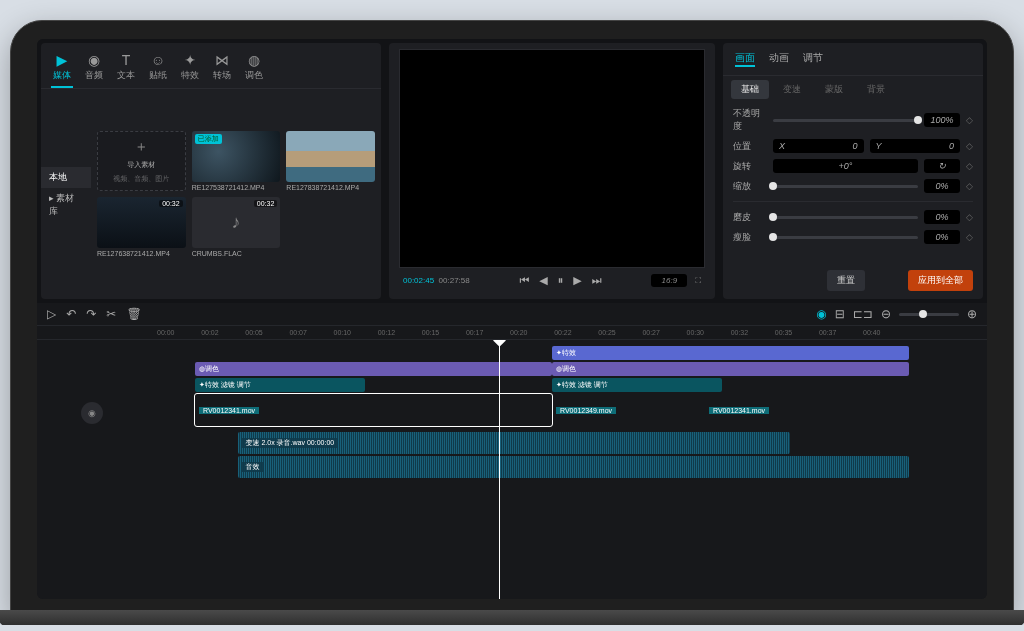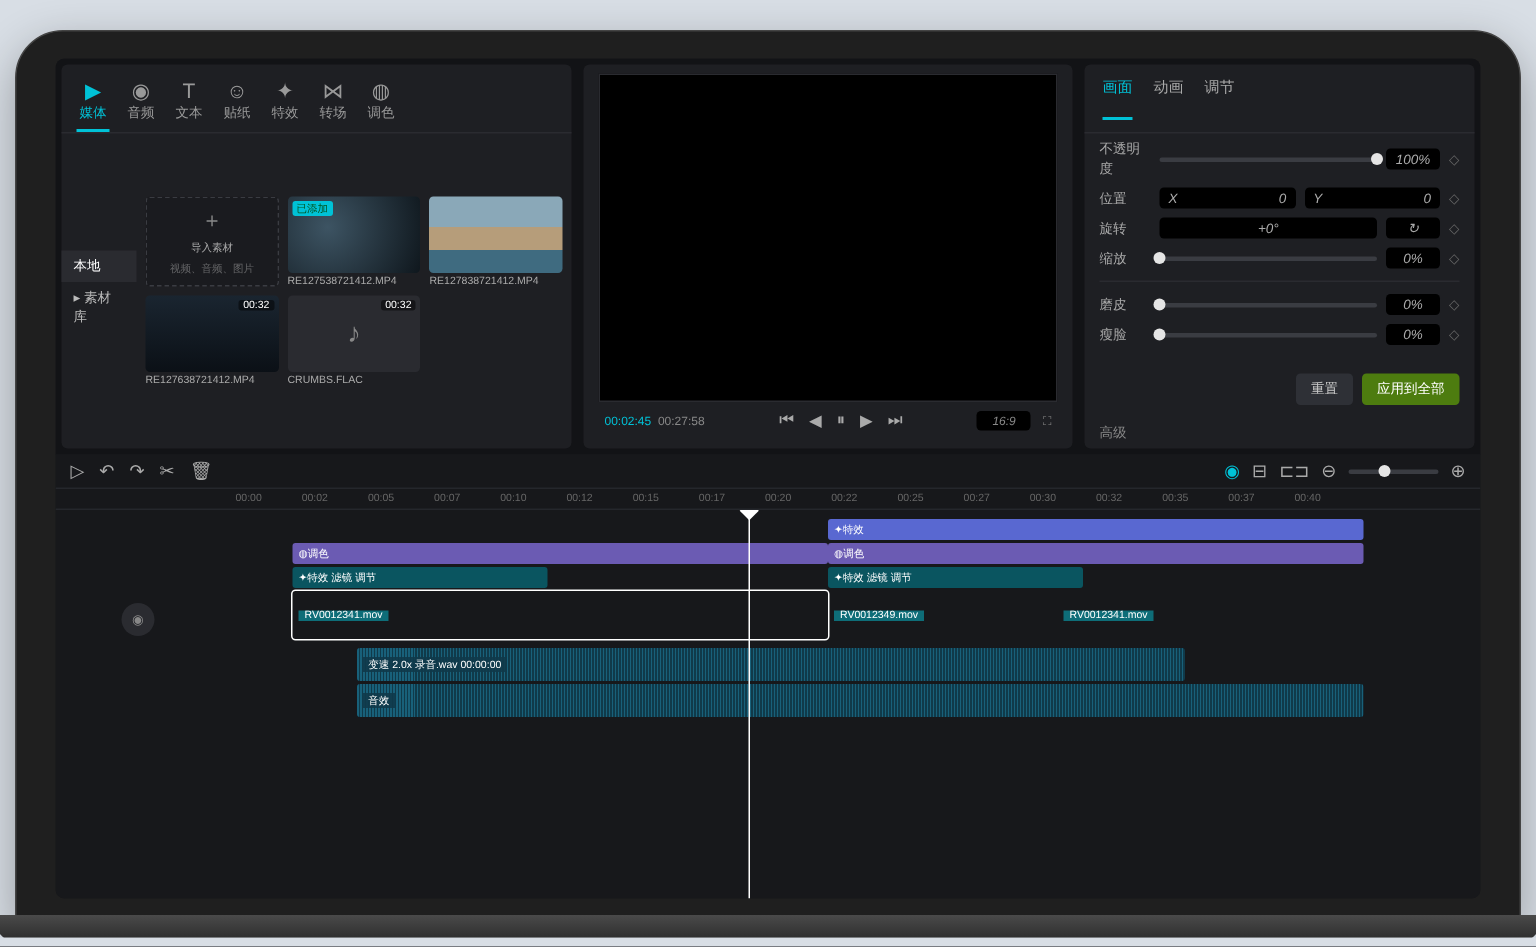--- a/index.html
+++ b/index.html
@@ -48,36 +48,36 @@
   .dark2 { background:linear-gradient(#1a2530,#0b1016); }
 
   .player-body { flex:1; padding:6px 10px; display:flex; flex-direction:column; }
   .player-title { font-size:10px; color:#bbb; margin-bottom:4px; }
   .viewport { flex:1; background:#000; border:1px solid #2a2b30; }
   .timebar { display:flex; align-items:center; justify-content:space-between; padding:6px 4px; font-size:8px; color:#888; }
   .transport { display:flex; gap:10px; color:#aaa; }
   .transport span { cursor:pointer; font-size:11px; }
 
   .props-tabs { display:flex; gap:14px; padding:8px 12px; font-size:10px; color:#aaa; border-bottom:1px solid #2a2b30; }
-  .props-tabs .act { color:#00c2d7; border-bottom:2px solid #00c2d7; padding-bottom:13px; }
+  .props-tabs .act { color:#00c2d7; border-bottom:2px solid #00c2d7; padding-bottom:0; }
   .props-sub { display:flex; padding:4px 8px; gap:4px; font-size:9px; color:#888; }
   .props-sub .chip { background:#34373d; color:#eee; padding:3px 10px; border-radius:3px; }
   .props-sub .chip.off { background:transparent; color:#666; }
   .props-list { padding:4px 10px; font-size:9px; color:#aaa; display:flex; flex-direction:column; gap:6px; }
   .prow { display:flex; align-items:center; gap:6px; }
   .prow .pl { width:34px; flex-shrink:0; }
   .slider { flex:1; height:3px; background:#3a3c42; border-radius:2px; position:relative; }
   .slider .knob { position:absolute; width:8px; height:8px; background:#e5e5e5; border-radius:50%; top:-3px; left:calc(var(--pct,100%) - 4px); }
   .valbox { background:#000000; padding:2px 6px; border-radius:3px; min-width:36px; text-align:center;font-style:italic; }
   .kf { color:#666; cursor:pointer; }
   .xy { display:flex; gap:6px; flex:1; }
   .xy .valbox { flex:1; display:flex; justify-content:space-between; }
   .props-foot { margin-top:auto; display:flex; justify-content:flex-end; gap:6px; padding:8px 10px; font-size:9px; }
-  .btn-sm { background:#2e3036; color:#ccc; padding:4px 10px; border-radius:3px; cursor:pointer; }
-  .btn-sm.pri { background:#4d7c0f; color:#fff; }
+  .btn-sm { background:#2e3036; color:#ccc; padding:4px 10px; border-radius:3px; cursor:pointer;margin-left:37px; }
+  .btn-sm.pri { background:#c2410c; color:#fff; }
 
   
   .timeline { flex:1; background:#17181b; display:flex; flex-direction:column; font-size:9px; color:#999; }
   .tl-tools { display:flex; align-items:center; padding:4px 10px; gap:10px; border-bottom:1px solid #25272c; }
   .tl-tools .tool { color:#aaa; cursor:pointer; font-size:12px; }
   .tl-right { margin-left:auto; display:flex; gap:8px; align-items:center; }
   .tl-ruler { display:flex; padding:2px 80px 2px 120px; gap:0; font-size:7px; color:#666; border-bottom:1px solid #25272c; position:relative; height:14px; align-items:center; }
   .tl-ruler span { flex:1; }
   .playhead { position:absolute; left:462px; top:0; bottom:-200px; width:1px; background:#fff; z-index:5; }
   .playhead::before { content:""; position:absolute; top:-4px; left:-4px; width:9px; height:9px; background:#fff; transform:rotate(45deg); }
@@ -191,20 +191,26 @@
         </div>
       </div>
     </div>
 
     <div class="panel props-panel">
       <div class="props-tabs">
         <div class="act">画面</div>
         <div>动画</div>
         <div>调节</div>
       </div>
+      <div class="props-sub">
+        <div class="chip">基础</div>
+        <div class="chip off">变速</div>
+        <div class="chip off">蒙版</div>
+        <div class="chip off">背景</div>
+      </div>
       <div class="props-list">
         <div class="prow">
           <div class="pl">不透明度</div>
           <div class="slider" style="--pct:100%">
                 <div class="knob"></div>
               </div>
           <div class="valbox">100%</div>
           <div class="kf">◇</div>
         </div>
         <div class="prow">
@@ -250,21 +256,20 @@
                 <div class="knob"></div>
               </div>
           <div class="valbox">0%</div>
           <div class="kf">◇</div>
         </div>
       </div>
       <div class="props-foot">
         <div class="btn-sm">重置</div>
         <div class="btn-sm pri">应用到全部</div>
       </div>
-      <div style="font-size:9px;color:#888;padding:4px 10px">高级</div>
     </div>
   </div>
 
   <div class="timeline">
     <div class="tl-tools">
       <span class="tool">▷</span>
       <span class="tool">↶</span>
       <span class="tool">↷</span>
       <span class="tool">✂</span>
       <span class="tool">🗑</span>

